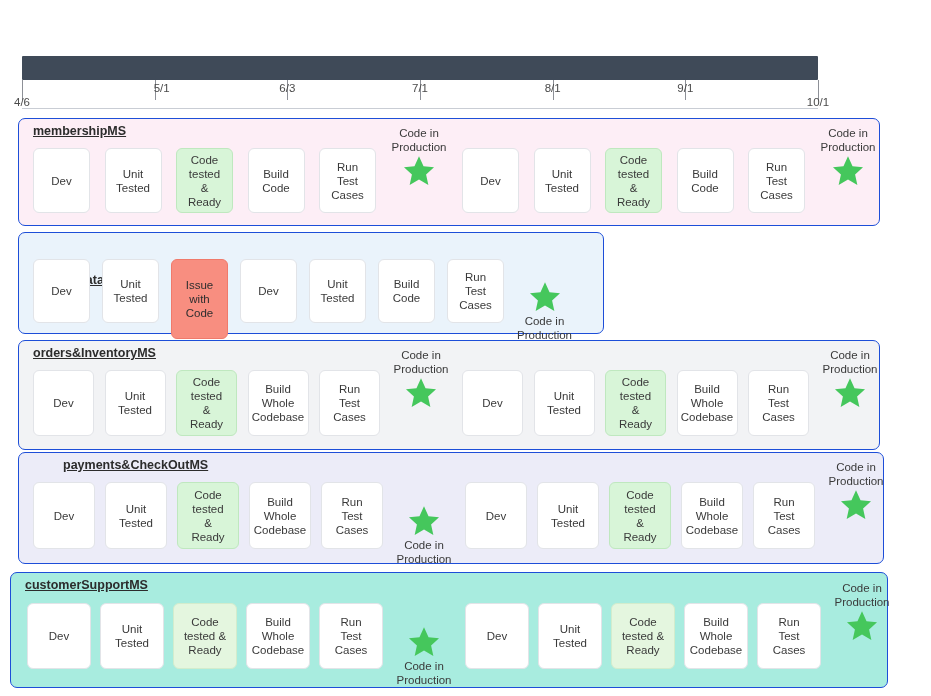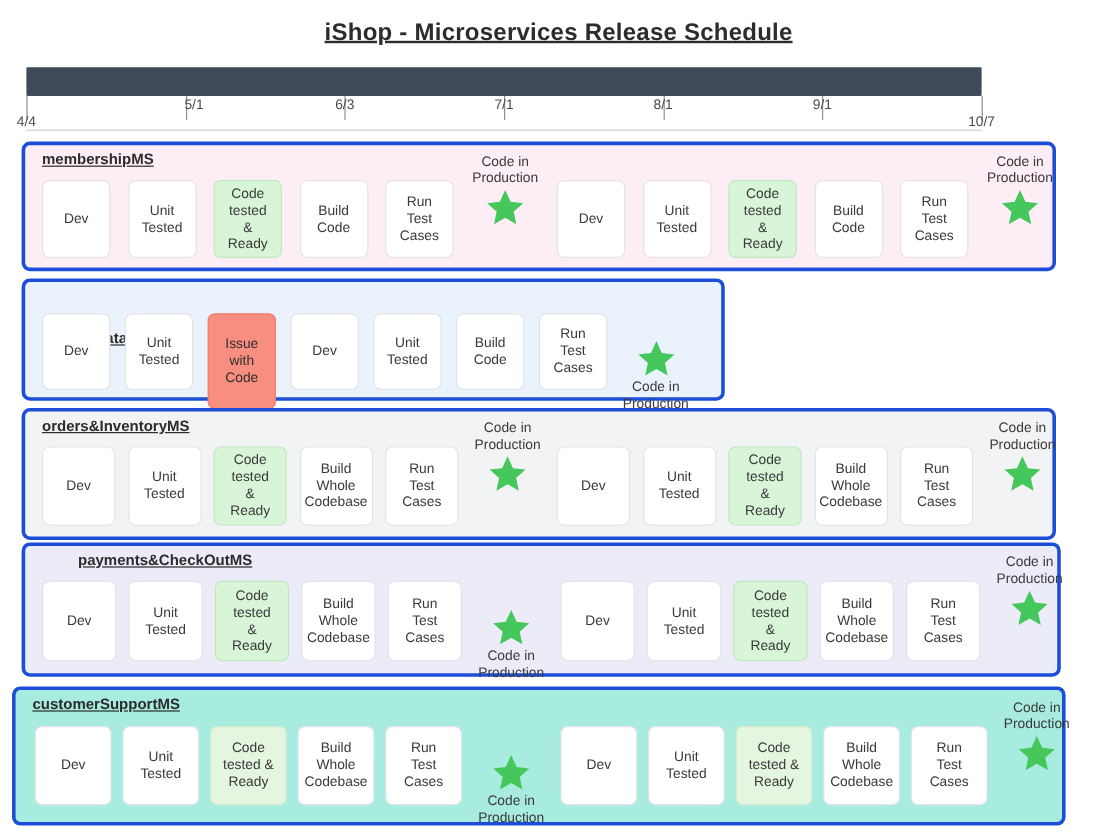--- a/index.html
+++ b/index.html
@@ -38,21 +38,21 @@
     transform:translateX(-50%);
     white-space:nowrap;
   }
   .axis-rule{
     position:absolute;left:22px;top:52px;width:796px;height:1px;background:#c9cdd4;
   }
 
   
   .lane{
     position:absolute;
-    border:3px solid #1d4ed8;
+    border:1px solid #1d4ed8;
     border-radius:7px;
     box-sizing:border-box;
   }
   .lane-title{
     position:absolute;
     left:14px;top:5px;
     font-size:12.5px;
     font-weight:bold;
     color:#2c2c2c;
     text-decoration:underline;
@@ -106,39 +106,38 @@
   .milestone .star{
     width:34px;height:34px;display:block;
   }
   .milestone.below{flex-direction:column-reverse;}
 </style>
 </head>
 <body>
 
 <div id="page">
 
-  <div class="title">iShop - Microservices Release Schedule</div>
 
   <div class="timeline">
     <div class="timeline-bar"></div>
     <div id="ticks">
         <div class="tick" style="left: 22px;"></div>
-        <div class="tick-label" style="left: 22px; top: 40px;">4/4</div>
+        <div class="tick-label" style="left: 22px; top: 40px;">4/6</div>
         <div class="tick" style="left: 154.667px;"></div>
         <div class="tick-label" style="left: 154.667px; top: 26px; padding-left: 14px;">5/1</div>
         <div class="tick" style="left: 287.333px;"></div>
         <div class="tick-label" style="left: 287.333px; top: 26px;">6/3</div>
         <div class="tick" style="left: 420px;"></div>
         <div class="tick-label" style="left: 420px; top: 26px;">7/1</div>
         <div class="tick" style="left: 552.667px;"></div>
         <div class="tick-label" style="left: 552.667px; top: 26px;">8/1</div>
         <div class="tick" style="left: 685.333px;"></div>
         <div class="tick-label" style="left: 685.333px; top: 26px; text-align: center;">9/1</div>
         <div class="tick" style="left: 818px;"></div>
-        <div class="tick-label" style="left: 818px; top: 40px;">10/7</div>
+        <div class="tick-label" style="left: 818px; top: 40px;">10/1</div>
       </div>
     <div class="axis-rule"></div>
   </div>
 
   <div id="lanes">
       <div class="lane" style="left: 18px; top: 118px; width: 862px; height: 108px; background: rgb(253, 238, 246);">
         <div class="lane-title" style="top: 5px;">membershipMS</div>
         <div class="task" style="left: 14px; top: 29px; width: 57px; height: 65px;">Dev</div>
         <div class="task" style="left: 85.5px; top: 29px; width: 57px; height: 65px;">Unit
 Tested</div>

